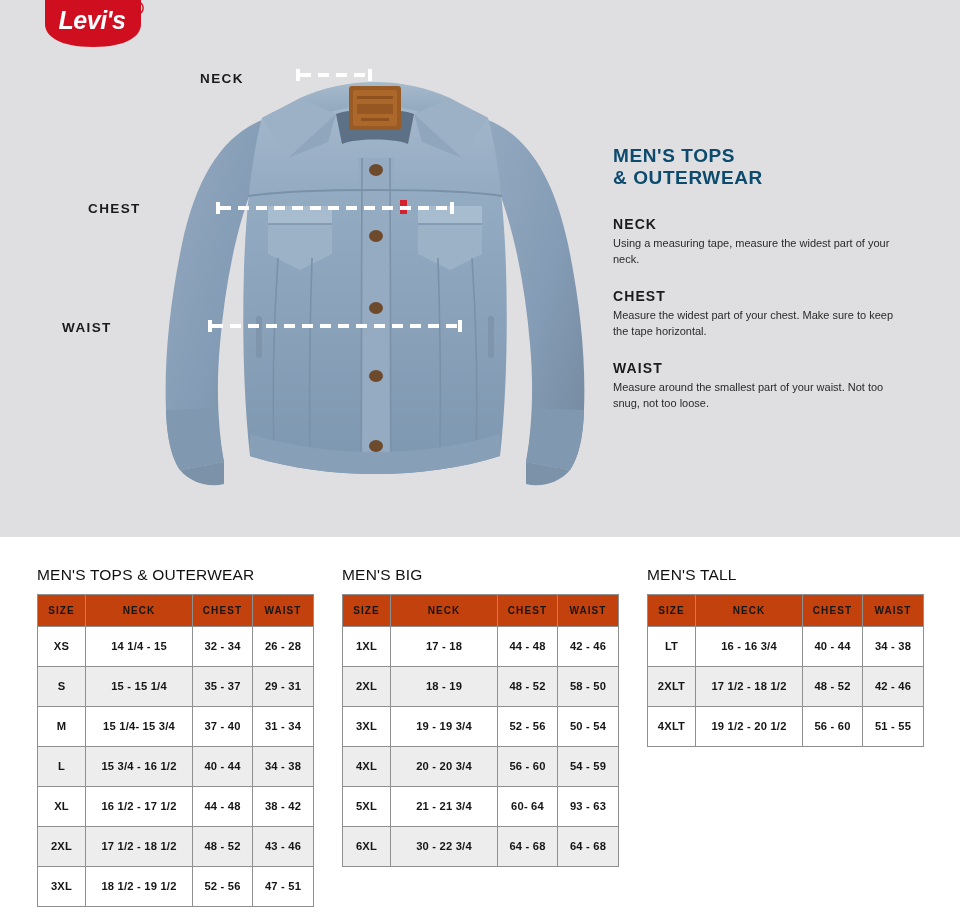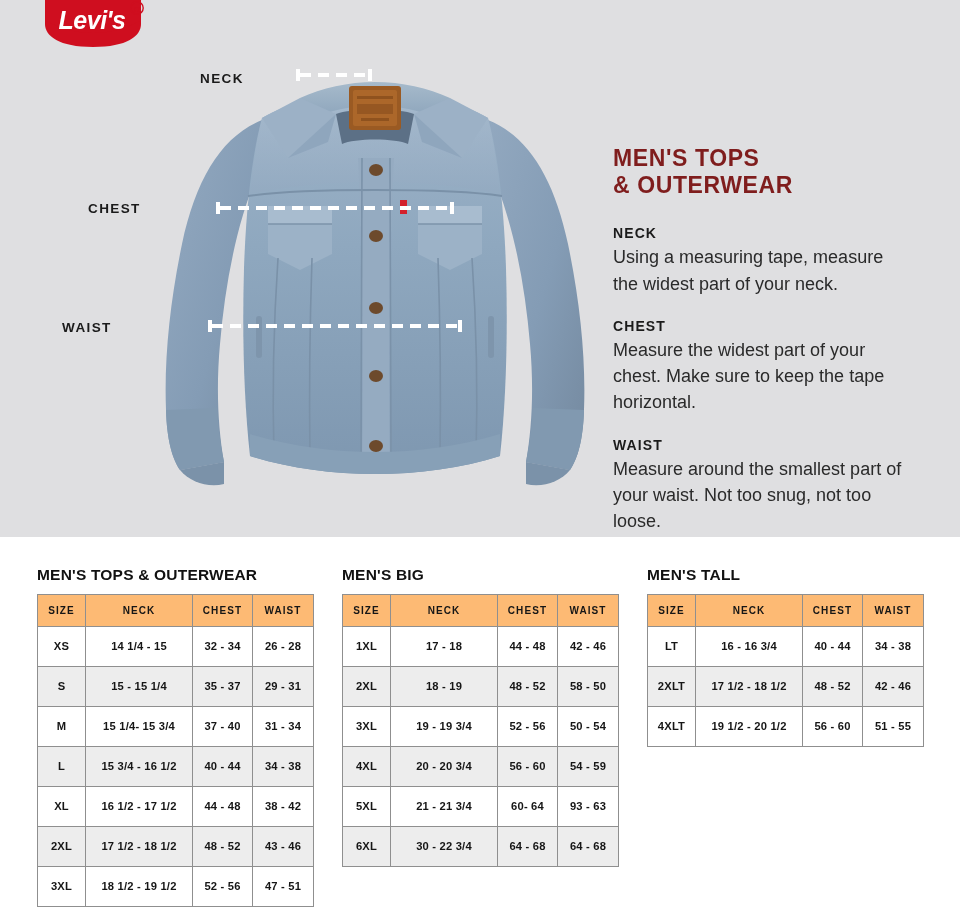--- a/index.html
+++ b/index.html
@@ -85,77 +85,77 @@
   #line-waist { left: 208px; top: 320px; width: 254px; }
 
   
   #info {
     position: absolute;
     left: 613px; top: 145px;
     width: 290px;
   }
   #info h1 {
     margin: 0 0 26px 0;
-    font-size: 23px;
+    font-size: 19px;
     font-weight: bold;
     line-height: 1.18;
     letter-spacing: 0.6px;
-    color: #7f1d1d;
+    color: #0c4a6e;
   }
   .info-block { margin-bottom: 21px; }
   .info-block:last-child { margin-bottom: 0; }
   .info-block h2 {
     margin: 0 0 3px 0;
     font-size: 14px;
     font-weight: bold;
     letter-spacing: 1.1px;
     color: #1b1b1b;
   }
   .info-block p {
     margin: 0;
-    font-size: 18px;
+    font-size: 11px;
     line-height: 1.46;
     color: #2a2a2a;
   }
 
   
   #tables {
     position: absolute;
     left: 0; top: 537px;
     width: 960px; height: 379px;
     background: #ffffff;
   }
   .table-block { position: absolute; top: 29px; }
   #block-0 { left: 37px;  width: 277px; }
   #block-1 { left: 342px; width: 277px; }
   #block-2 { left: 647px; width: 276px; }
 
   .table-title {
     margin: 0 0 10px 0;
     font-size: 15.5px;
-    font-weight: bold;
+    font-weight: normal;
     letter-spacing: 0.2px;
     color: #111111;
     white-space: nowrap;
   }
   table.sizechart {
     border-collapse: collapse;
     width: 100%;
     table-layout: fixed;
   }
   table.sizechart th,
   table.sizechart td {
     border: 1px solid #8f8f8f;
     text-align: center;
     vertical-align: middle;
     color: #161616;
     padding: 2px 1px;
   }
   table.sizechart th {
-    background: #fdba74;
+    background: #c2410c;
     font-size: 10px;
     font-weight: bold;
     letter-spacing: 1.1px;
     height: 32px;
   }
   table.sizechart td {
     font-size: 11.2px;
     font-weight: bold;
     letter-spacing: 0.2px;
     height: 40px;

